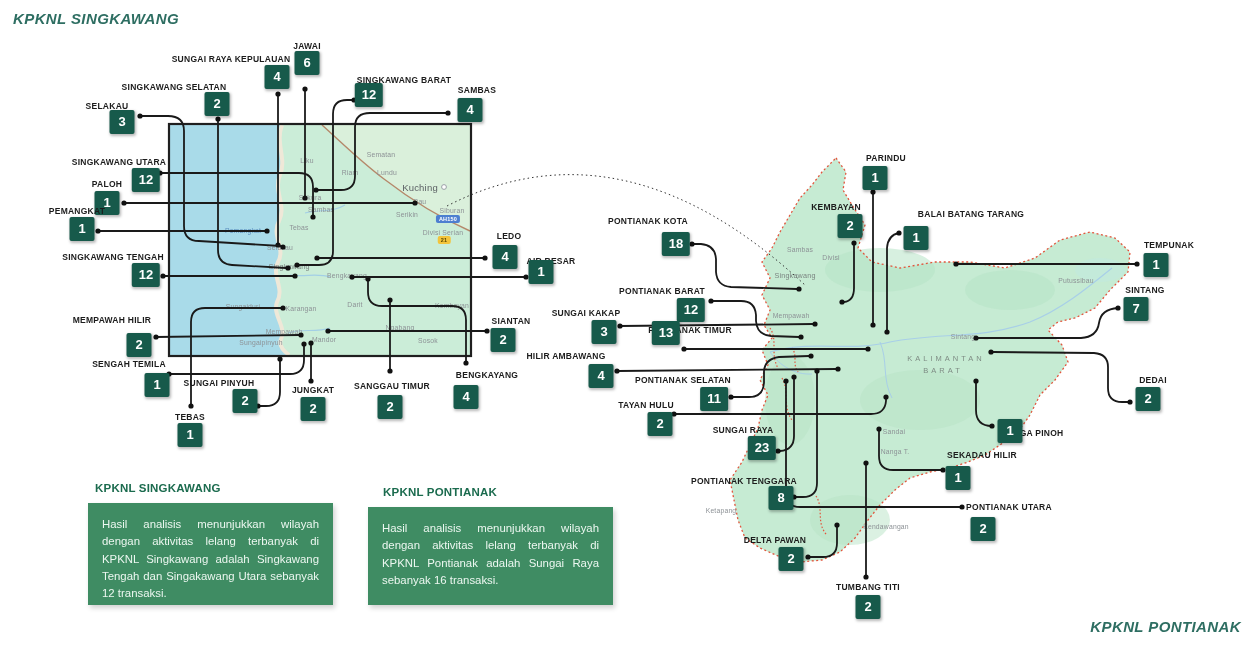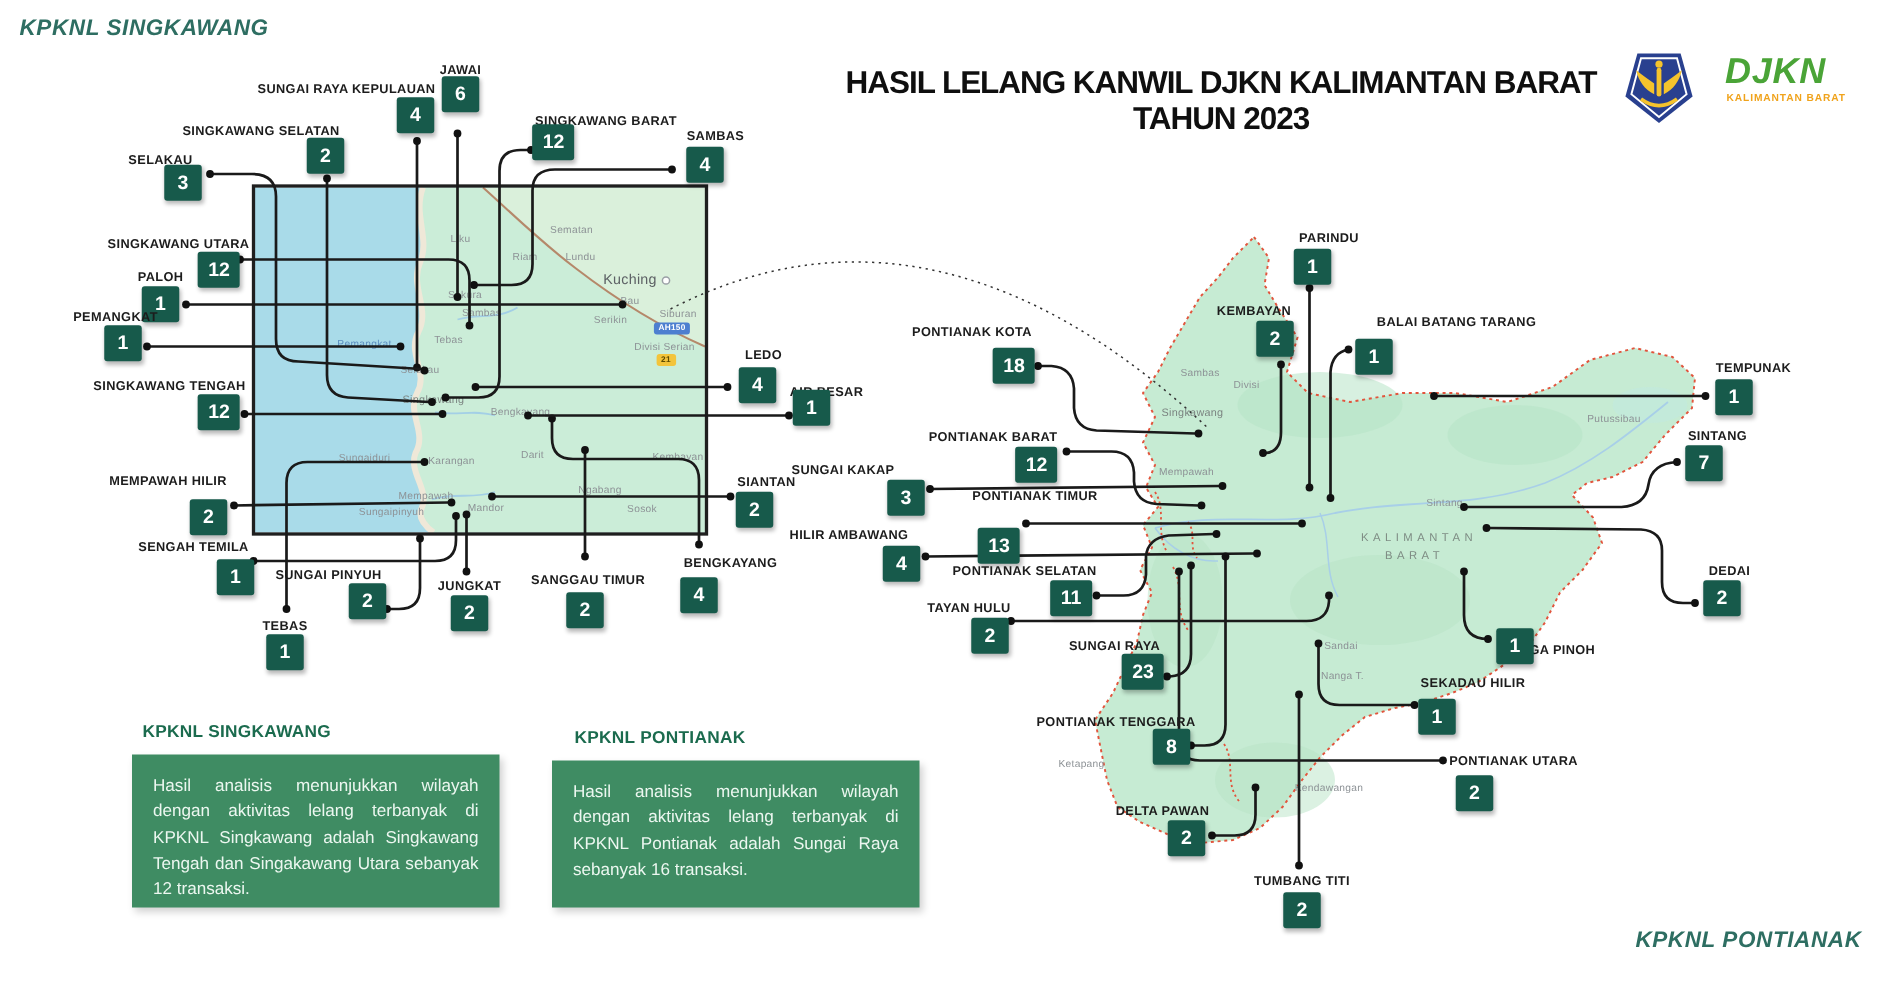--- a/index.html
+++ b/index.html
@@ -306,24 +306,24 @@
       <div class="mlabel" style="left: 886px; top: 158px;">PARINDU</div>
       <div class="mbadge" style="left: 875px; top: 178px;">1</div>
       <div class="mlabel" style="left: 836px; top: 207px;">KEMBAYAN</div>
       <div class="mbadge" style="left: 850px; top: 226px;">2</div>
       <div class="mlabel" style="left: 958px; top: 214px; padding-left: 26px;">BALAI BATANG TARANG</div>
       <div class="mbadge" style="left: 916px; top: 238px;">1</div>
       <div class="mlabel" style="left: 648px; top: 221px;">PONTIANAK KOTA</div>
       <div class="mbadge" style="left: 676px; top: 244px;">18</div>
       <div class="mlabel" style="left: 662px; top: 291px;">PONTIANAK BARAT</div>
       <div class="mbadge" style="left: 691px; top: 310px;">12</div>
-      <div class="mlabel" style="left: 562px; top: 313px;">SUNGAI KAKAP</div>
+      <div class="mlabel" style="left: 586px; top: 313px;">SUNGAI KAKAP</div>
       <div class="mbadge" style="left: 604px; top: 332px;">3</div>
       <div class="mlabel" style="left: 690px; top: 330px;">PONTIANAK TIMUR</div>
-      <div class="mbadge" style="left: 666px; top: 364px;">13</div>
+      <div class="mbadge" style="left: 666px; top: 333px;">13</div>
       <div class="mlabel" style="left: 566px; top: 356px;">HILIR AMBAWANG</div>
       <div class="mbadge" style="left: 601px; top: 376px;">4</div>
       <div class="mlabel" style="left: 683px; top: 380px;">PONTIANAK SELATAN</div>
       <div class="mbadge" style="left: 714px; top: 399px;">11</div>
       <div class="mlabel" style="left: 646px; top: 405px;">TAYAN HULU</div>
       <div class="mbadge" style="left: 660px; top: 424px;">2</div>
       <div class="mlabel" style="left: 743px; top: 430px;">SUNGAI RAYA</div>
       <div class="mbadge" style="left: 762px; top: 448px;">23</div>
       <div class="mlabel" style="left: 744px; top: 481px;">PONTIANAK TENGGARA</div>
       <div class="mbadge" style="left: 781px; top: 498px;">8</div>
@@ -340,34 +340,20 @@
       <div class="mlabel" style="left: 1153px; top: 380px;">DEDAI</div>
       <div class="mbadge" style="left: 1148px; top: 399px;">2</div>
       <div class="mlabel" style="left: 1145px; top: 290px;">SINTANG</div>
       <div class="mbadge" style="left: 1136px; top: 309px;">7</div>
       <div class="mlabel" style="left: 1169px; top: 245px;">TEMPUNAK</div>
       <div class="mbadge" style="left: 1156px; top: 265px;">1</div>
     </div>
 
   <div class="corner tl">KPKNL SINGKAWANG</div>
   <div class="corner br">KPKNL PONTIANAK</div>
-  <div class="main-title">HASIL LELANG KANWIL DJKN KALIMANTAN BARAT TAHUN 2023</div>
-
-  <div class="logo-wrap">
-    <svg class="kemenkeu" width="48" height="52" viewBox="0 0 60 64">
-      <polygon points="30,62 2,40 12,4 48,4 58,40" fill="#29408f"></polygon>
-      <polygon points="30,57 7,38 15,8 45,8 53,38" fill="none" stroke="#ffffff" stroke-width="1.6"></polygon>
-      <rect x="28" y="16" width="4" height="24" rx="2" fill="#f5c32c"></rect>
-      <circle cx="30" cy="13" r="3" fill="#f5c32c"></circle>
-      <path d="M26,38 C18,34 13,27 11,18 C17,23 22,26 26,29 Z" fill="#f5c32c"></path>
-      <path d="M34,38 C42,34 47,27 49,18 C43,23 38,26 34,29 Z" fill="#f5c32c"></path>
-      <path d="M15,42 Q30,53 45,42" fill="none" stroke="#f5c32c" stroke-width="3"></path>
-    </svg>
-    <div class="djkn-text">DJKN</div>
-    <div class="djkn-sub">KALIMANTAN BARAT</div>
-  </div>
+
 
   <div class="info-title" style="left:95px;top:482px;">KPKNL SINGKAWANG</div>
   <div class="info-box" style="left:88px;top:503px;width:245px;height:102px;">Hasil analisis menunjukkan wilayah dengan aktivitas lelang terbanyak di KPKNL Singkawang adalah Singkawang Tengah dan Singakawang Utara sebanyak 12 transaksi.</div>
   <div class="info-title" style="left:383px;top:486px;">KPKNL PONTIANAK</div>
   <div class="info-box" style="left:368px;top:507px;width:245px;height:98px;">Hasil analisis menunjukkan wilayah dengan aktivitas lelang terbanyak di KPKNL Pontianak adalah Sungai Raya sebanyak 16 transaksi.</div>
 
 </div>
 
 </body></html>

